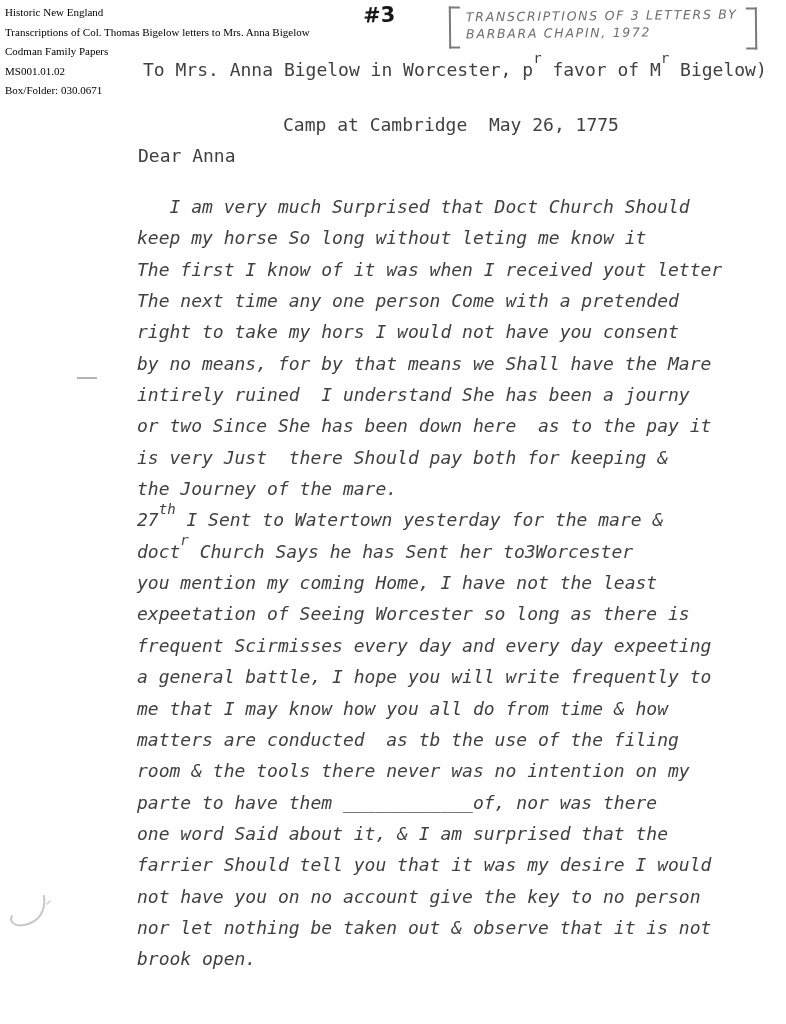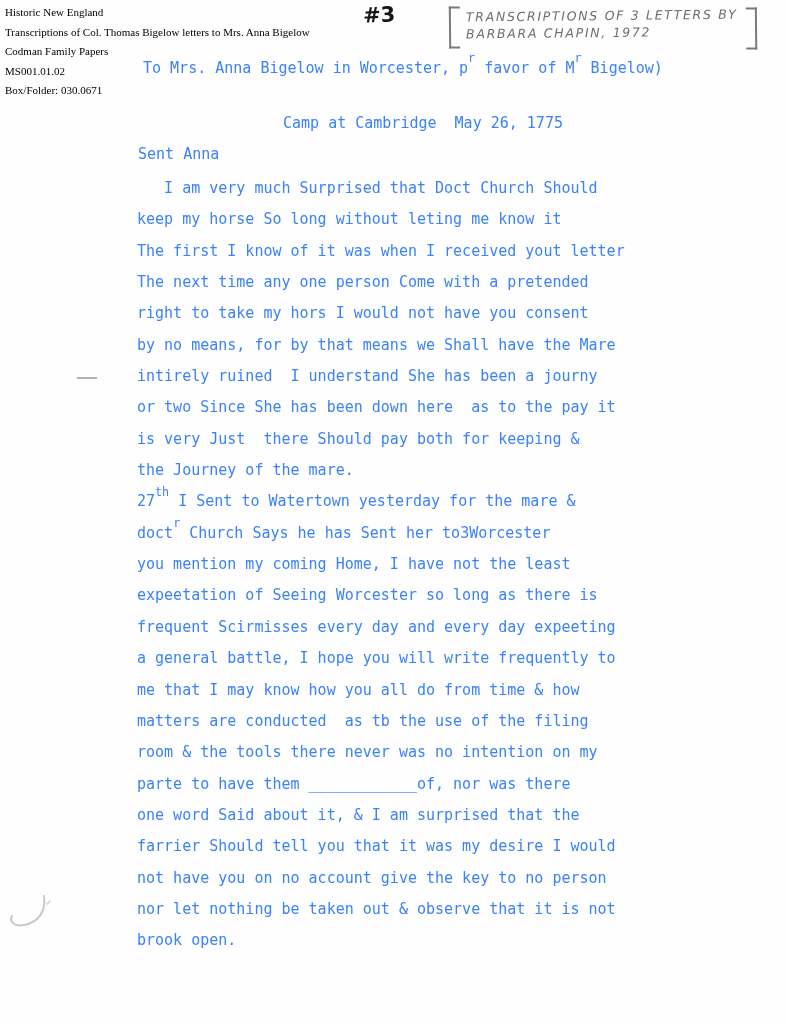--- a/index.html
+++ b/index.html
@@ -17,28 +17,28 @@
     top: 3px;
     font-family: "Liberation Serif", serif;
     font-size: 11px;
     line-height: 19.6px;
     color: #000000;
     white-space: pre;
   }
   
   .typescript {
     font-family: "DejaVu Sans Mono", monospace;
-    font-size: 15px;
-    color: #3b82f6;
+    font-size: 18px;
+    color: #404040;
     white-space: pre;
   }
   .address-line { position: absolute; left: 143px; top: 59px; }
   .dateline     { position: absolute; left: 283px; top: 114px; }
   .salutation   { position: absolute; left: 138px; top: 145px; }
-  .letter-body  { position: absolute; left: 137px; top: 173px; line-height: 31.35px; }
+  .letter-body  { position: absolute; left: 137px; top: 191px; line-height: 31.35px; font-style: italic; }
   sup {
     font-size: 0.78em;
     line-height: 0;
     position: relative;
     top: -0.42em;
   }
   
   .item-number {
     position: absolute;
     left: 363px;
@@ -100,21 +100,21 @@
     <div class="bracket bracket-left"></div>
     <div class="hand-note-text">TRANSCRIPTIONS OF 3 LETTERS BY
 BARBARA CHAPIN, 1972</div>
     <div class="bracket bracket-right"></div>
   </div>
 
   <div class="typescript address-line">To Mrs. Anna Bigelow in Worcester, p<sup>r</sup> favor of M<sup>r</sup> Bigelow)</div>
 
   <div class="typescript dateline">Camp at Cambridge  May 26, 1775</div>
 
-  <div class="typescript salutation">Sent Anna</div>
+  <div class="typescript salutation">Dear Anna</div>
 
   <div class="typescript letter-body">   I am very much Surprised that Doct Church Should
 keep my horse So long without leting me know it
 The first I know of it was when I received yout letter
 The next time any one person Come with a pretended
 right to take my hors I would not have you consent
 by no means, for by that means we Shall have the Mare
 intirely ruined  I understand She has been a journy
 or two Since She has been down here  as to the pay it
 is very Just  there Should pay both for keeping &amp;

